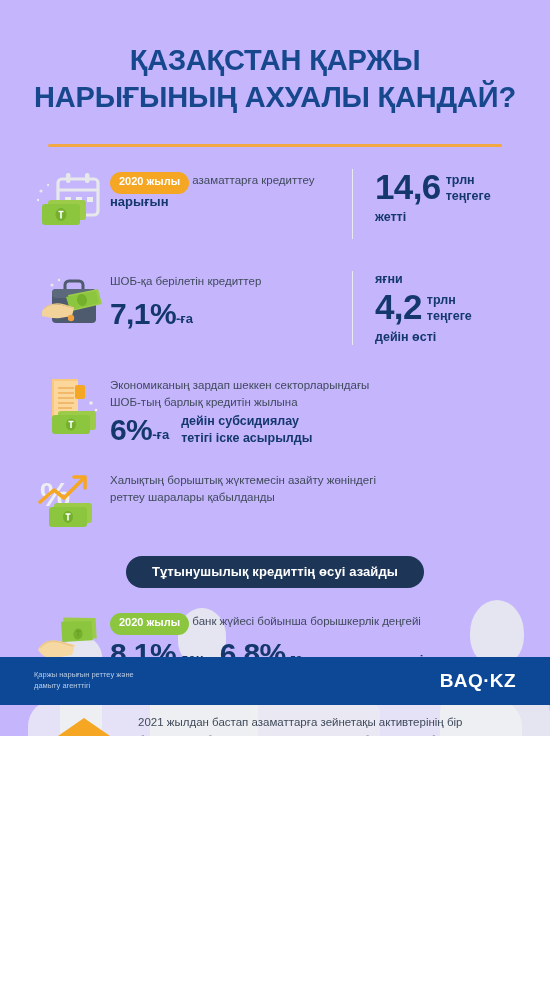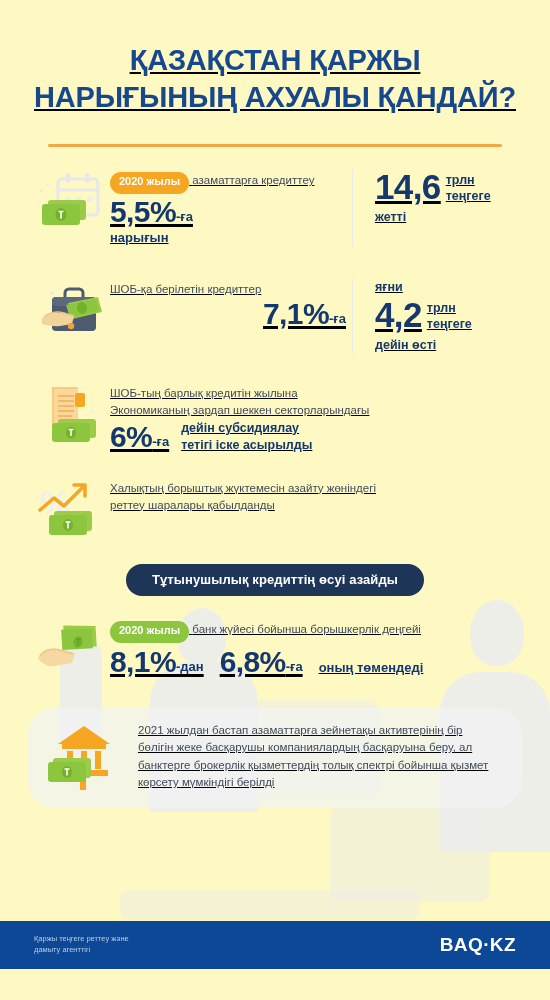--- a/index.html
+++ b/index.html
@@ -7,24 +7,23 @@
   html, body {
     width: 550px;
     height: 1000px;
     background: #ffffff;
     font-family: "Liberation Sans", "DejaVu Sans", sans-serif;
   }
 
   .page {
     position: relative;
     width: 550px;
-    height: 1000px;
+    height: 736px;
     overflow: hidden;
-    background: #fef9c3;
-    text-decoration: underline;
+    background: #c4b5fd;
   }
 
   
   .watermark {
     position: absolute;
     inset: 0;
     pointer-events: none;
     z-index: 0;
   }
   .wm-person {
@@ -293,23 +292,20 @@
           <circle cx="9" cy="22" r="1.6" fill="#e7e8ea"></circle>
           <circle cx="16" cy="16" r="1.2" fill="#e7e8ea"></circle>
           <circle cx="6" cy="31" r="1.2" fill="#eceded"></circle>
         </svg>
       </div>
       <div class="body-cell">
         <div class="caption">
           <span class="badge orange">2020 жылы</span>
           <span>азаматтарға кредиттеу</span>
         </div>
-        <div class="bignum">
-          <span>5,5%</span><span class="suffix">-ға</span>
-        </div>
         <div class="sub">нарығын</div>
       </div>
       <div class="right-cell">
         <div class="right-num">
           <span class="n">14,6</span>
           <span class="unit">
             <span>трлн</span><br>
             <span>теңгеге</span>
           </span>
         </div>
@@ -329,21 +325,21 @@
           <ellipse cx="50" cy="29" rx="5" ry="6" fill="#74b02c" transform="rotate(-11 50 29)"></ellipse>
           <path d="M10 40c4-6 12-8 20-6l12 3-2 8-12 2c-6 1-12-1-18-2z" fill="#f2d49b"></path>
           <path d="M12 38c5-5 13-6 20-4l10 3" fill="none" stroke="#e9c585" stroke-width="1.4"></path>
           <circle cx="39" cy="47" r="3.2" fill="#f2a23c"></circle>
           <circle cx="20" cy="14" r="1.6" fill="#e7e8ea"></circle>
           <circle cx="27" cy="9" r="1.2" fill="#eceded"></circle>
         </svg>
       </div>
       <div class="body-cell">
         <div class="caption">ШОБ-қа берілетін кредиттер</div>
-        <div class="bignum" style="margin-top:0;text-align:right;">
+        <div class="bignum" style="margin-top:7px;">
           <span>7,1%</span><span class="suffix">-ға</span>
         </div>
       </div>
       <div class="right-cell">
         <div class="right-small">яғни</div>
         <div class="right-num" style="margin-top:2px;">
           <span class="n">4,2</span>
           <span class="unit">
             <span>трлн</span><br>
             <span>теңгеге</span>
@@ -370,22 +366,22 @@
           </g>
           <rect x="26" y="36" width="38" height="19" rx="3" fill="#9ccb4a"></rect>
           <rect x="20" y="40" width="38" height="19" rx="3" fill="#8cc63f"></rect>
           <ellipse cx="39" cy="49.5" rx="5" ry="6" fill="#74b02c"></ellipse>
           <path d="M36.5 46.5h5 M39 46.5v6.5" stroke="#ffffff" stroke-width="1.5" fill="none"></path>
           <circle cx="59" cy="28" r="1.8" fill="#ededee"></circle>
           <circle cx="64" cy="35" r="1.3" fill="#f1f1f2"></circle>
         </svg>
       </div>
       <div class="body-cell" style="padding-right:22px;">
+        <div class="caption">Экономиканың зардап шеккен секторларындағы</div>
         <div class="caption">ШОБ-тың барлық кредитін жылына</div>
-        <div class="caption">Экономиканың зардап шеккен секторларындағы</div>
         <div class="inline-stat">
           <div class="bignum" style="margin-top:0;">
             <span>6%</span><span class="suffix">-ға</span>
           </div>
           <div class="twolines">
             <span>дейін субсидиялау</span><br>
             <span>тетігі іске асырылды</span>
           </div>
         </div>
       </div>
@@ -457,19 +453,19 @@
         <rect x="4" y="40" width="38" height="20" rx="3" fill="#8cc63f"></rect>
         <ellipse cx="23" cy="50" rx="5" ry="6" fill="#74b02c"></ellipse>
         <path d="M20.5 47h5 M23 47v6.4" stroke="#ffffff" stroke-width="1.5" fill="none"></path>
       </svg>
     </div>
     <div class="caption">2021 жылдан  бастап азаматтарға зейнетақы активтерінің бір бөлігін жеке басқарушы компаниялардың басқаруына беру, ал банктерге брокерлік қызметтердің толық спектрі бойынша қызмет көрсету мүмкіндігі берілді</div>
   </div>
 
   <div class="footer">
     <div class="footer-text">
-      <span>Қаржы теңгеге реттеу және</span><br>
+      <span>Қаржы нарығын реттеу және</span><br>
       <span>дамыту агенттігі</span>
     </div>
     <div class="footer-logo">BAQ·KZ</div>
   </div>
 
 </div>
 
 </body></html>

